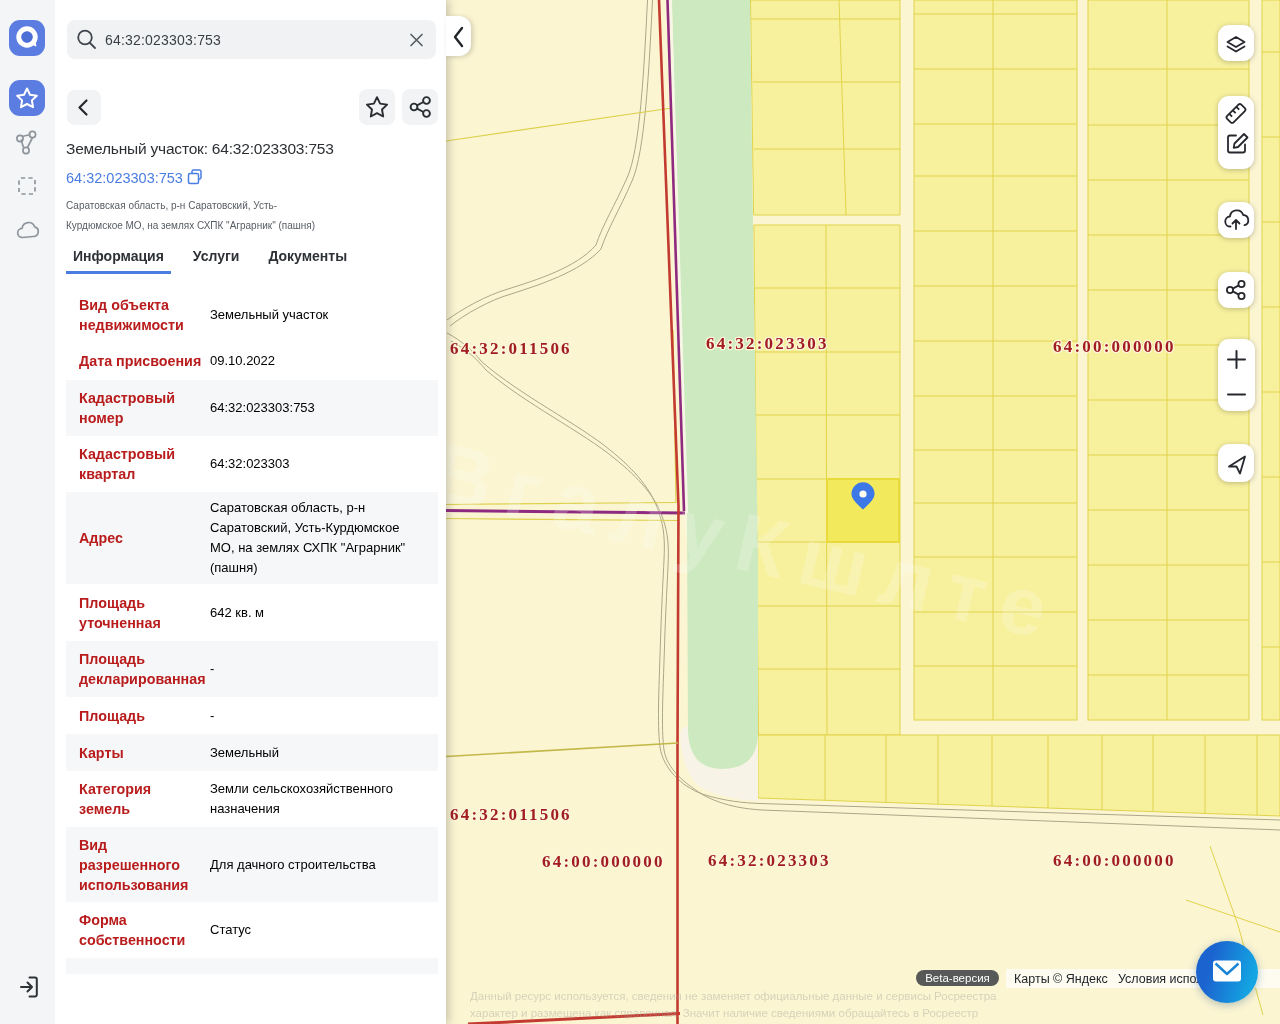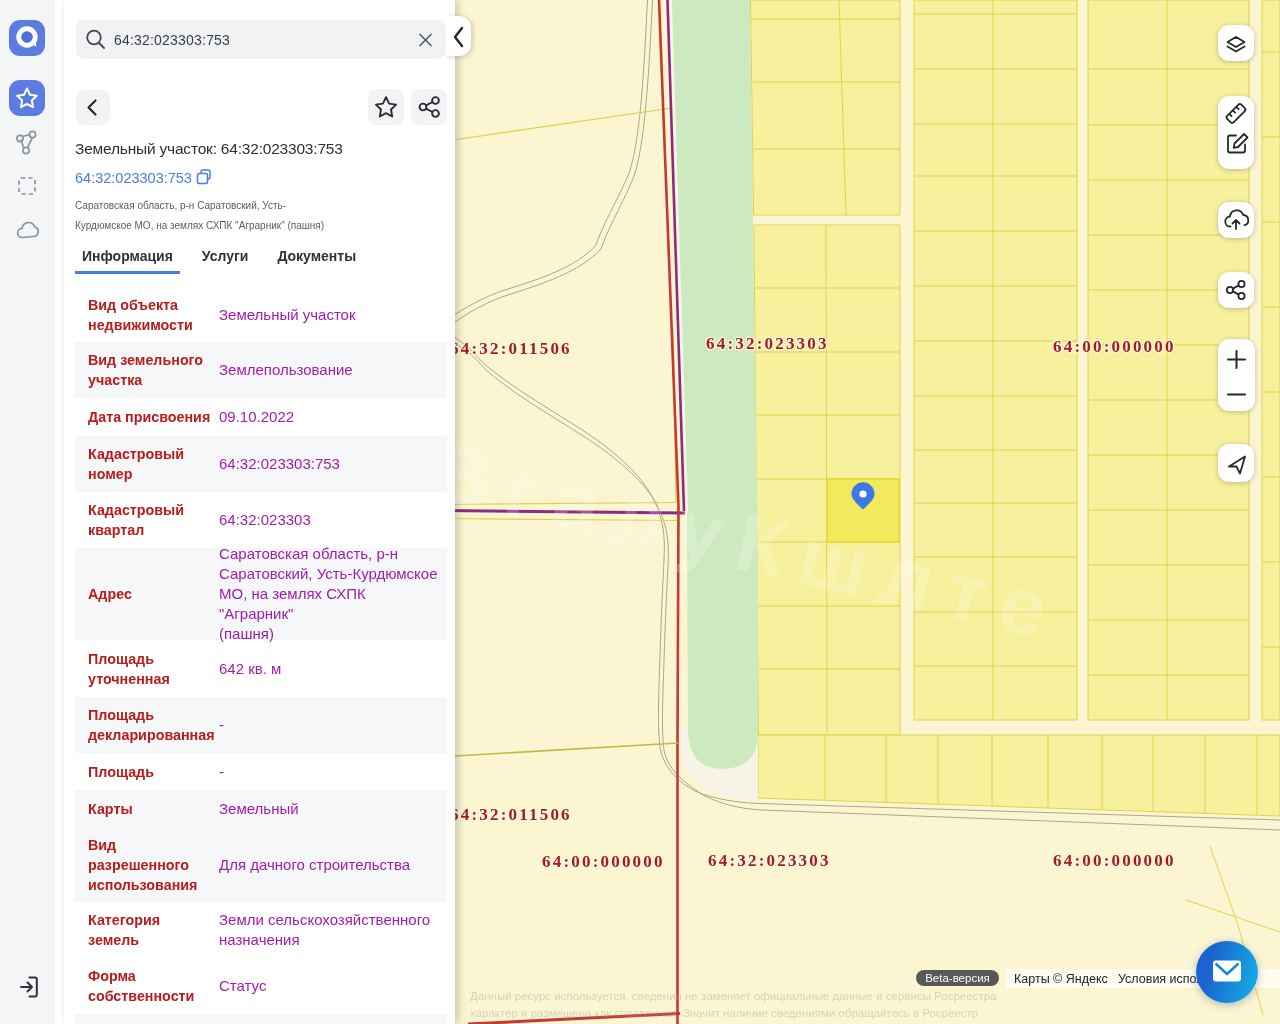--- a/index.html
+++ b/index.html
@@ -1,38 +1,38 @@
 <!DOCTYPE html>
 <html lang="ru"><head><meta charset="utf-8">
 <style>
 *{margin:0;padding:0;box-sizing:border-box}
 html,body{width:1280px;height:1024px;overflow:hidden}
 body{font-family:"Liberation Sans",sans-serif;position:relative;background:#fff}
 .sidebar{position:absolute;left:0;top:0;width:55px;height:1024px;background:#f3f5f6;z-index:5}
 .logo{position:absolute;left:9px;top:20px;width:36px;height:36px;border-radius:11px;background:#5b7ce1}
 .sbtn{position:absolute;left:9px;top:80px;width:36px;height:36px;border-radius:11px;background:#5b7ce1}
 .sicon{position:absolute;left:0;top:0}
-.panel{position:absolute;left:64px;top:0;width:391px;height:1024px;background:#fff;z-index:4;box-shadow:3px 0 8px rgba(60,60,60,.25)}
+.panel{position:absolute;left:55px;top:0;width:391px;height:1024px;background:#fff;z-index:4;box-shadow:3px 0 8px rgba(60,60,60,.25)}
 .search{position:absolute;left:12px;top:20px;width:369px;height:39px;background:#f1f2f4;border-radius:8px}
 .search .txt{position:absolute;left:38px;top:12px;font-size:14px;color:#3a3f45;letter-spacing:.2px}
 .hbtn{position:absolute;background:#f2f3f5;border-radius:8px}
 .back{left:12px;top:90px;width:34px;height:35px}
 .fav{left:304px;top:89px;width:36px;height:36px}
 .share{left:347px;top:89px;width:36px;height:36px}
 .title{position:absolute;left:11px;top:140px;font-size:15.5px;font-weight:400;color:#2c3034;letter-spacing:-.2px}
 .cadlink{position:absolute;left:11px;top:169px;font-size:14.5px;color:#4a7de2}
 .addr{position:absolute;left:11px;top:196px;width:380px;font-size:10px;line-height:20px;color:#575d64}
 .tabs{position:absolute;left:11px;top:248px;font-size:14px;font-weight:700;color:#2e3236}
 .tab{display:inline-block;padding:0 7px 7px 7px;margin-right:15px}
 .tab.act{border-bottom:3px solid #4a7de2}
 .tbl{position:absolute;left:11px;top:288px;width:372px}
 .row{display:flex;align-items:center;padding:8px 8px 8px 13px;font-size:14.6px;line-height:20px}
 .row.g{background:#f6f7f8}
 .row .lb{width:118px;flex-shrink:0;color:#b91c1c;font-weight:600;font-size:14.3px;white-space:nowrap}
-.row .vl{flex:1;color:#a21caf;padding-left:13px;font-size:15px}
+.row .vl{flex:1;color:#000000;padding-left:13px;font-size:13px}
 .mapw{position:absolute;left:446px;top:0;width:834px;height:1024px;background:#fbf5d2}
 .mbtn{position:absolute;background:#fff;border-radius:11px;box-shadow:0 1px 5px rgba(40,40,40,.28);z-index:6}
 .collapse{position:absolute;left:446px;top:16px;width:25px;height:40px;background:#fff;border-radius:0 12px 12px 0;box-shadow:2px 1px 5px rgba(40,40,40,.2);z-index:6}
 .chat{position:absolute;left:1196px;top:941px;width:62px;height:62px;border-radius:50%;background:linear-gradient(105deg,#1b63cf 25%,#14a5e2 85%);z-index:7;box-shadow:0 2px 8px rgba(0,60,120,.3)}
 </style></head>
 <body>
 <div class="mapw">
 <svg width="834" height="1024" viewBox="446 0 834 1024" font-family="Liberation Serif,serif">
 <rect x="446" y="0" width="834" height="1024" fill="#fbf5d2"></rect>
 <g fill="#f7f09d" stroke="#e0d34b" stroke-width="1">
@@ -158,24 +158,20 @@
         <path d="M5,4.5 v-2 a1.5,1.5 0 0 1 1.5,-1.5 h6 a1.5,1.5 0 0 1 1.5,1.5 v6 a1.5,1.5 0 0 1 -1.5,1.5 h-1" fill="none" stroke="#4a7de2" stroke-width="1.5"></path>
       </svg>
   </div>
   <div class="addr">Саратовская область, р-н Саратовский, Усть-<br>Курдюмское МО, на землях СХПК "Аграрник" (пашня)</div>
   <div class="tabs"><span class="tab act">Информация</span><span class="tab">Услуги</span><span class="tab">Документы</span></div>
   <div class="tbl">
     <div class="row" style="height:54px">
         <div class="lb">Вид объекта<br>недвижимости</div>
         <div class="vl">Земельный участок</div>
       </div>
-    <div class="row g" style="height:56px">
-        <div class="lb">Вид земельного<br>участка</div>
-        <div class="vl">Землепользование</div>
-      </div>
     <div class="row" style="height:38px">
         <div class="lb">Дата присвоения</div>
         <div class="vl">09.10.2022</div>
       </div>
     <div class="row g" style="height:56px">
         <div class="lb">Кадастровый<br>номер</div>
         <div class="vl">64:32:023303:753</div>
       </div>
     <div class="row" style="height:56px">
         <div class="lb">Кадастровый<br>квартал</div>
@@ -194,27 +190,27 @@
         <div class="vl">-</div>
       </div>
     <div class="row" style="height:37px">
         <div class="lb">Площадь</div>
         <div class="vl">-</div>
       </div>
     <div class="row g" style="height:37px">
         <div class="lb">Карты</div>
         <div class="vl">Земельный</div>
       </div>
+    <div class="row" style="height:56px">
+        <div class="lb">Категория<br>земель</div>
+        <div class="vl">Земли сельскохозяйственного<br>назначения</div>
+      </div>
     <div class="row g" style="height:75px">
         <div class="lb">Вид<br>разрешенного<br>использования</div>
         <div class="vl">Для дачного строительства</div>
-      </div>
-    <div class="row" style="height:56px">
-        <div class="lb">Категория<br>земель</div>
-        <div class="vl">Земли сельскохозяйственного<br>назначения</div>
       </div>
     <div class="row" style="height:56px">
         <div class="lb">Форма<br>собственности</div>
         <div class="vl">Статус</div>
       </div>
     <div class="row g" style="height:10px"></div>
   </div>
 </div>
 <div class="sidebar">
   <div class="logo"><svg width="36" height="36">

